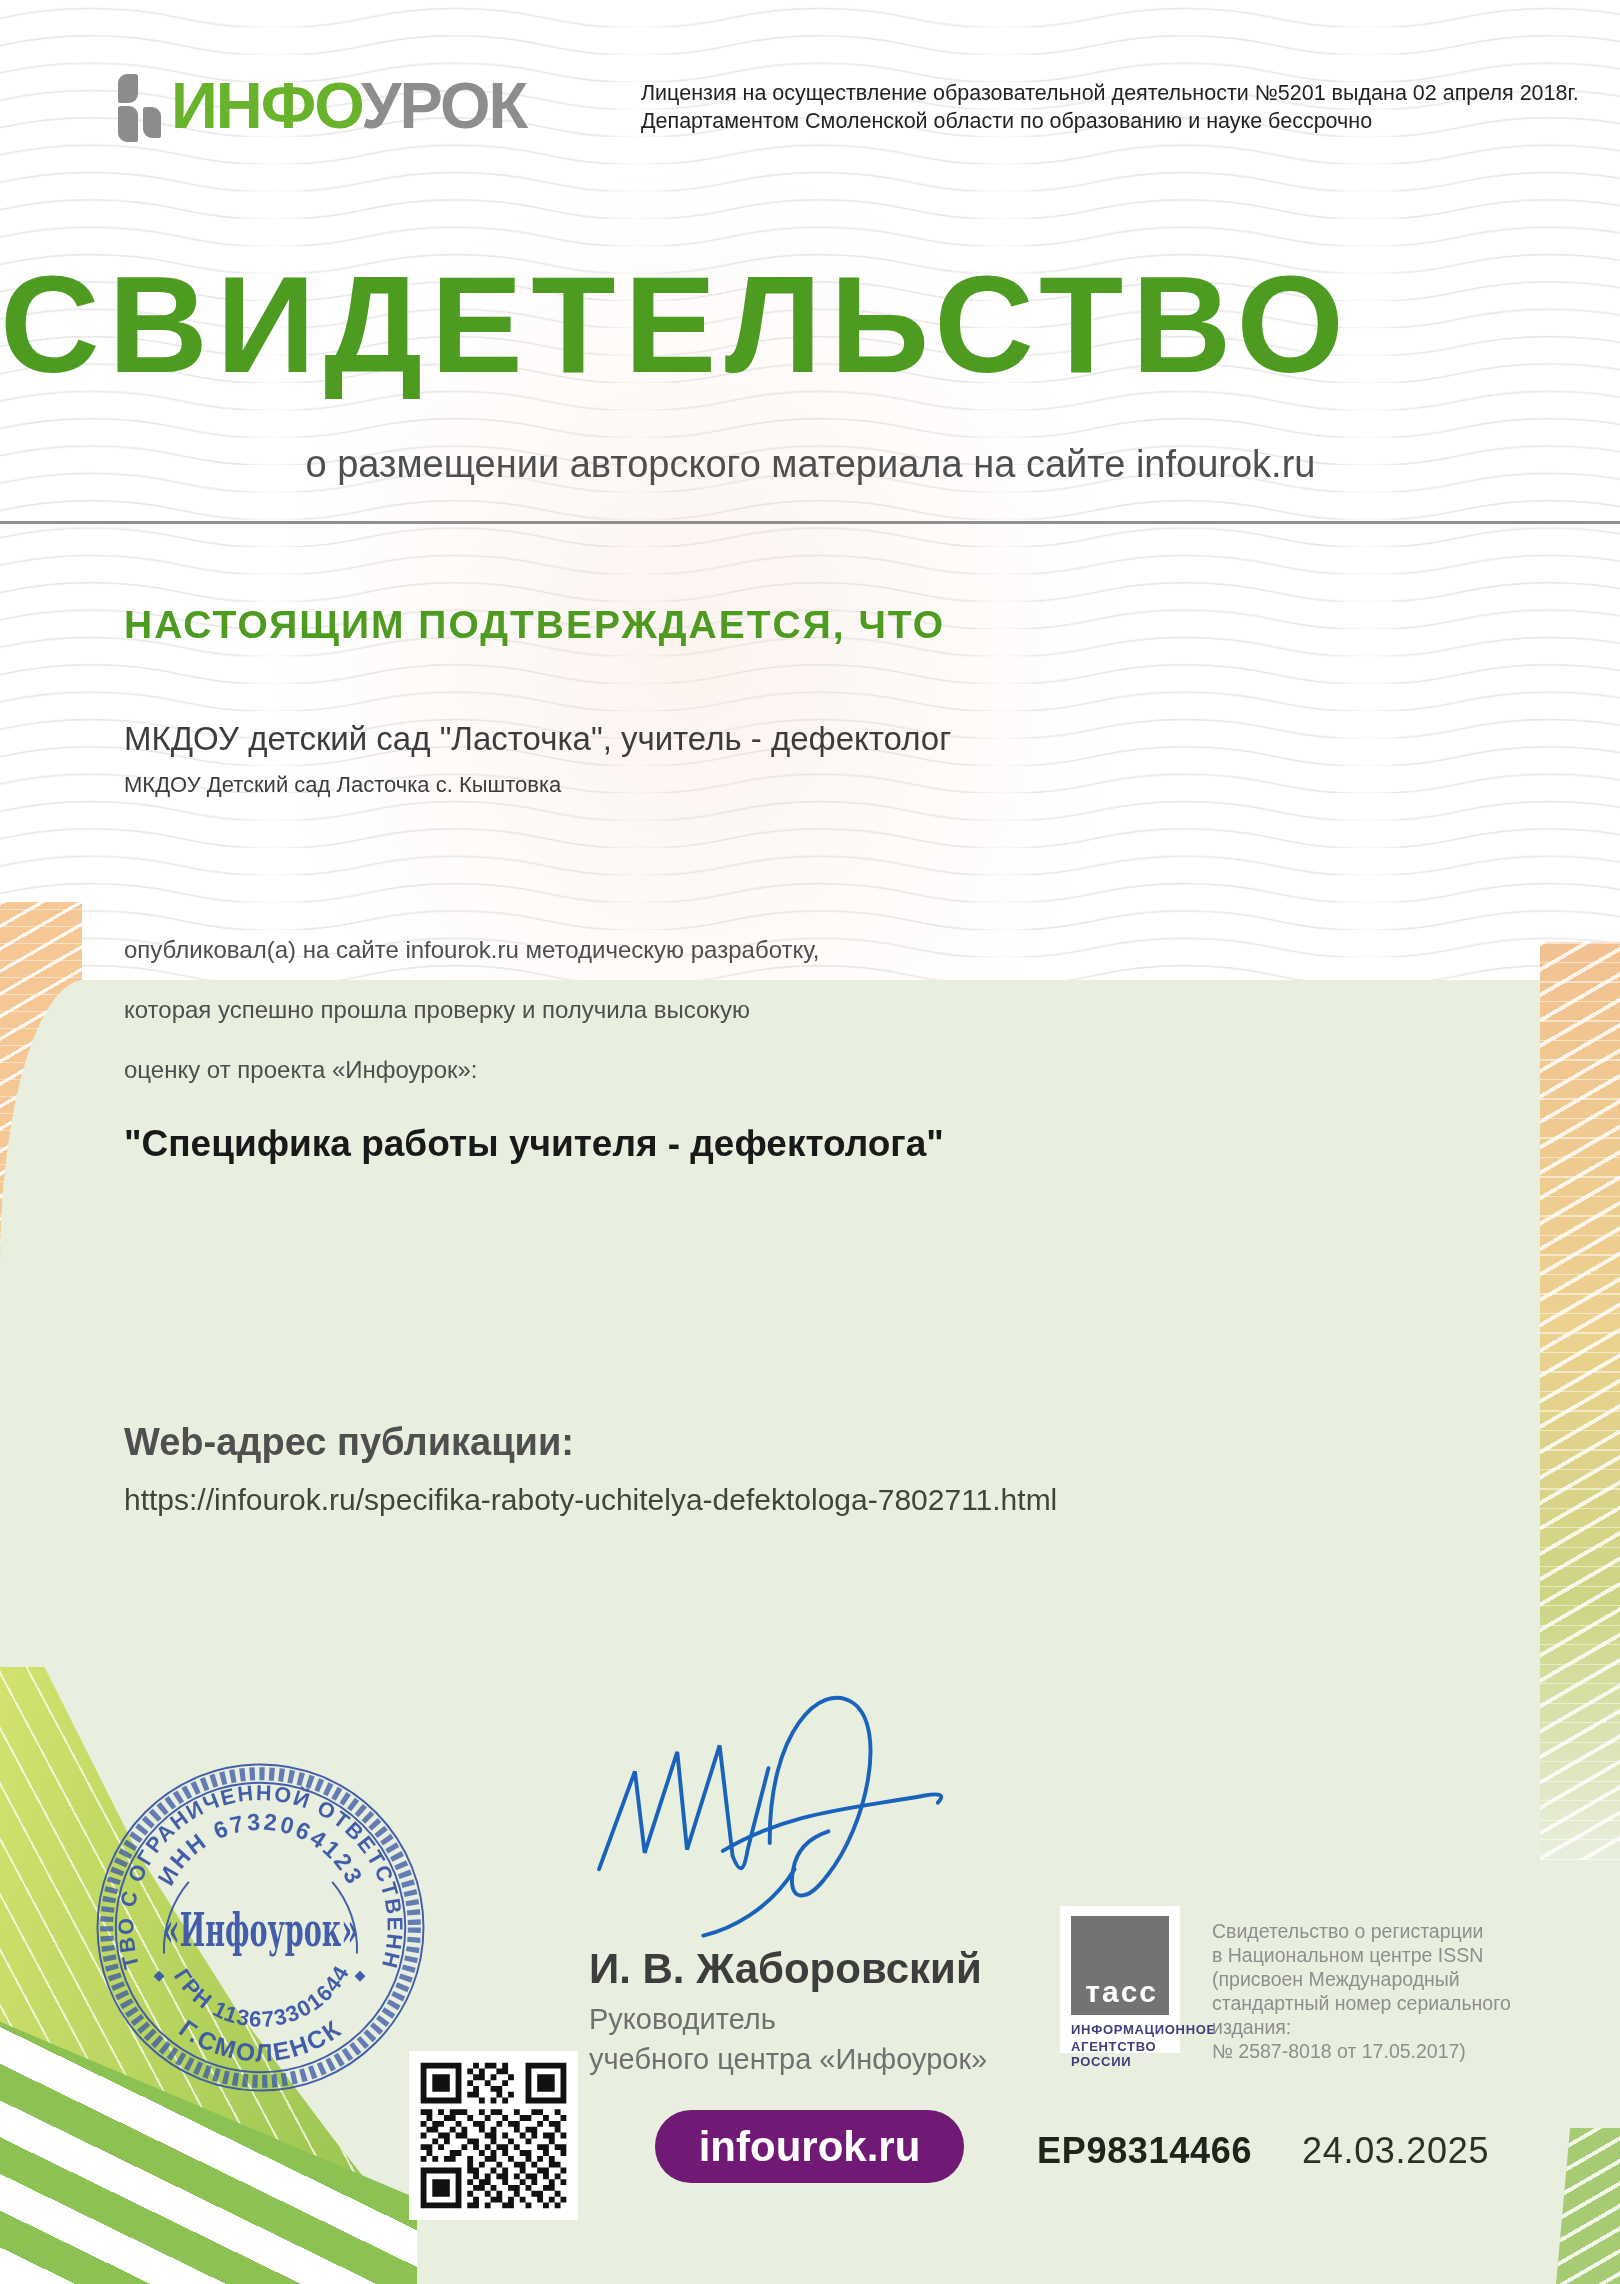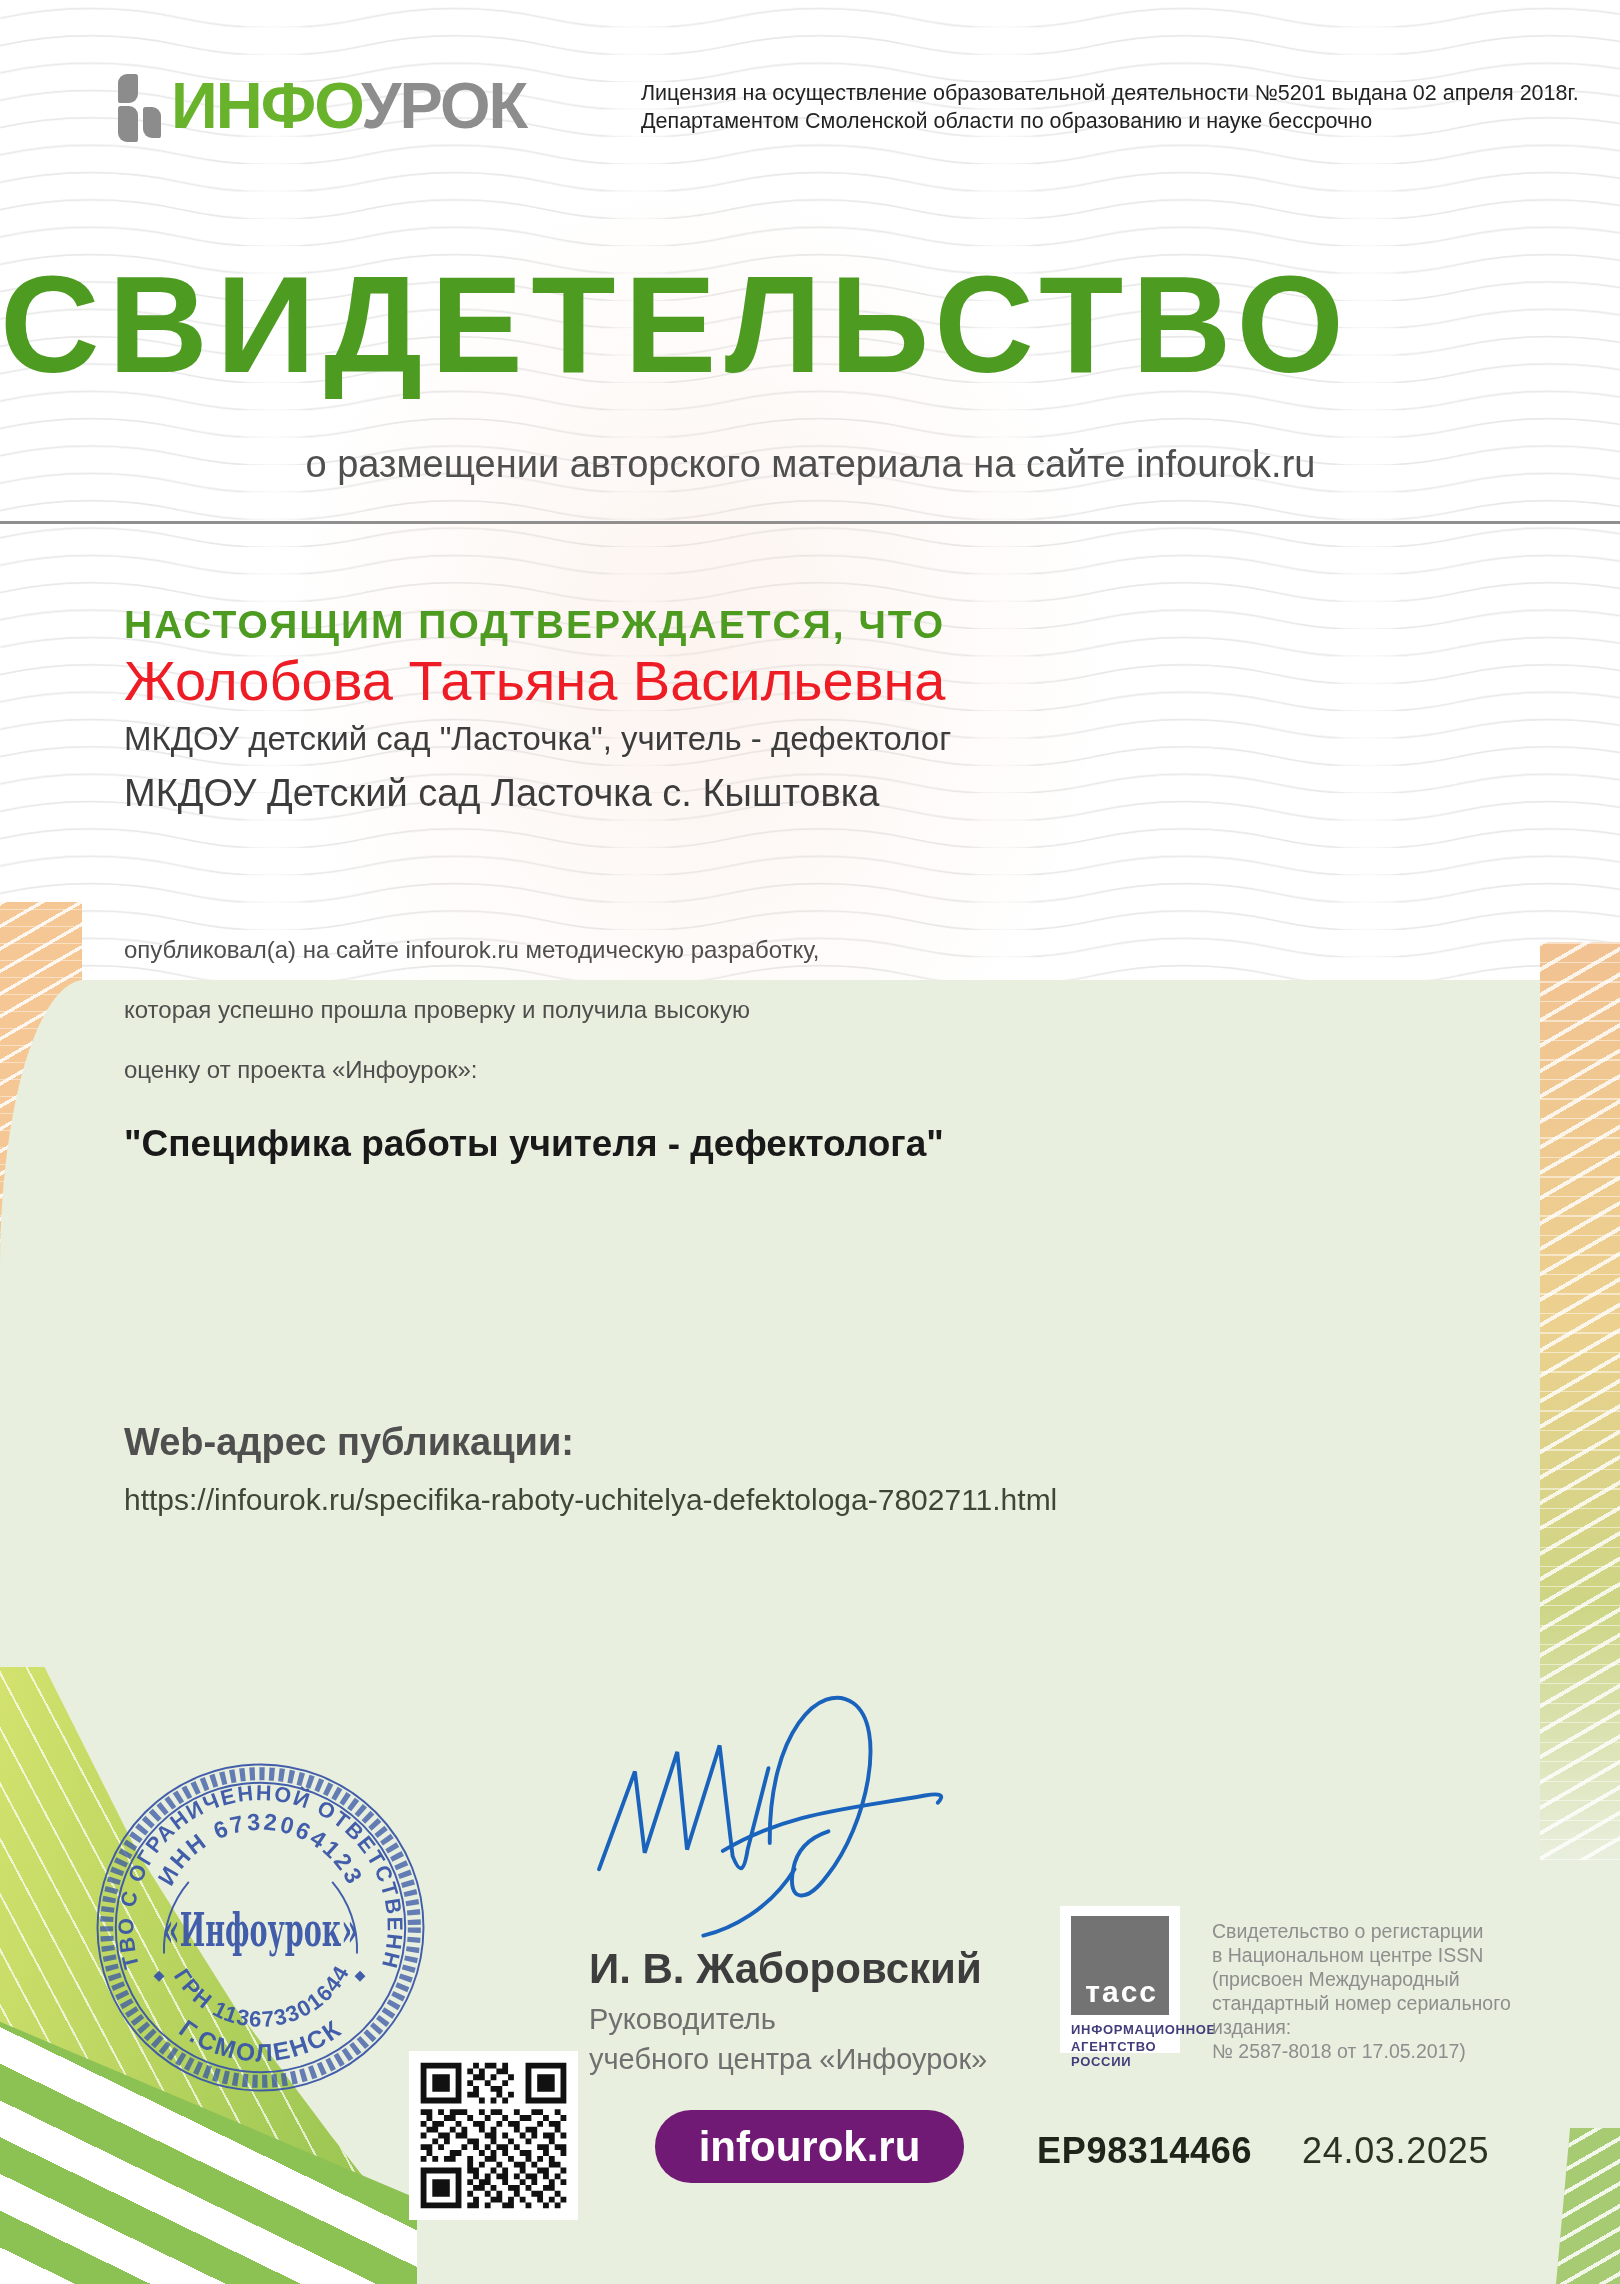--- a/index.html
+++ b/index.html
@@ -44,21 +44,21 @@
   #logo-text .g{color:#68b32b;} #logo-text .k{color:#8d8d8d;}
   #license{left:641px;top:79px;width:938px;font-size:21.5px;line-height:28px;color:#222;}
   
   #title{left:0;top:255px;width:1621px;text-align:left;font-size:138px;font-weight:800;
          letter-spacing:8.5px;color:#4d9c21;line-height:1;}
   #subtitle{left:0;top:443px;width:1621px;text-align:center;font-size:38px;color:#4f4f4f;}
   
   #confirm-heading{left:124px;top:603px;font-size:39px;font-weight:700;letter-spacing:2px;color:#4d9c21;}
   #person-name{left:124px;top:648px;font-size:56px;color:#ee1c24;}
   #org1{left:124px;top:720px;font-size:33px;color:#3c3c3c;}
-  #org2{left:124px;top:772px;font-size:38px;color:#3c3c3c;}
+  #org2{left:124px;top:772px;font-size:22px;color:#3c3c3c;}
   
   .bodyline{left:124px;font-size:24px;color:#4e4e4e;}
   #bl1{top:936px;} #bl2{top:996px;} #bl3{top:1056px;}
   #work-title{left:124px;top:1123px;font-size:37px;font-weight:700;color:#191919;}
   #web-label{left:124px;top:1421px;font-size:38px;font-weight:700;color:#4f4f4f;}
   #web-url{left:124px;top:1483px;font-size:30px;color:#3e4637;text-decoration:none;}
   
   #signature-svg{left:573px;top:1654px;}
   #sig-name{left:589px;top:1945px;font-size:42px;font-weight:700;color:#3d3d3d;}
   #sig-role1{left:589px;top:2003px;font-size:29px;color:#707070;}
@@ -112,21 +112,20 @@
   <div class="abs" id="license">
     <div>Лицензия на осуществление образовательной деятельности №5201 выдана 02 апреля 2018г.</div>
     <div>Департаментом Смоленской области по образованию и науке бессрочно</div>
   </div>
 
   <div class="abs" id="title">СВИДЕТЕЛЬСТВО</div>
   <div class="abs" id="subtitle">о размещении авторского материала на сайте infourok.ru</div>
   <div class="abs" id="rule"></div>
 
   <div class="abs" id="confirm-heading">НАСТОЯЩИМ ПОДТВЕРЖДАЕТСЯ, ЧТО</div>
-  <div class="abs" id="person-name">Жолобова Татьяна Васильевна</div>
   <div class="abs" id="org1">МКДОУ детский сад "Ласточка", учитель - дефектолог</div>
   <div class="abs" id="org2">МКДОУ Детский сад Ласточка с. Кыштовка</div>
 
   <div class="abs bodyline" id="bl1">опубликовал(а) на сайте infourok.ru методическую разработку,</div>
   <div class="abs bodyline" id="bl2">которая успешно прошла проверку и получила высокую</div>
   <div class="abs bodyline" id="bl3">оценку от проекта «Инфоурок»:</div>
   <div class="abs" id="work-title">"Специфика работы учителя - дефектолога"</div>
 
   <div class="abs" id="web-label">Web-адрес публикации:</div>
   <a class="abs" id="web-url" href="#">https://infourok.ru/specifika-raboty-uchitelya-defektologa-7802711.html</a>

